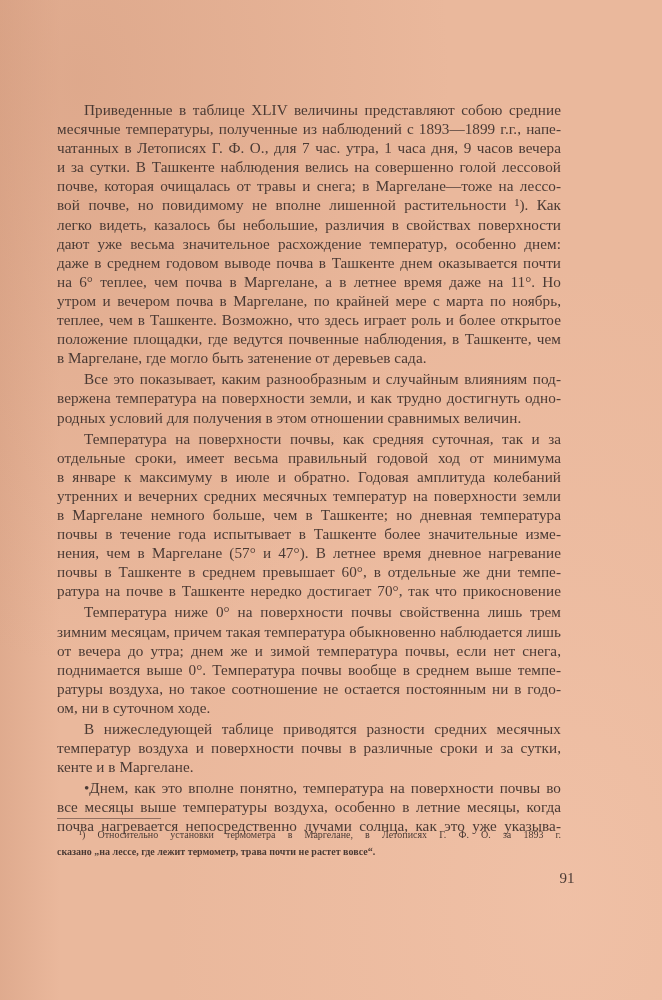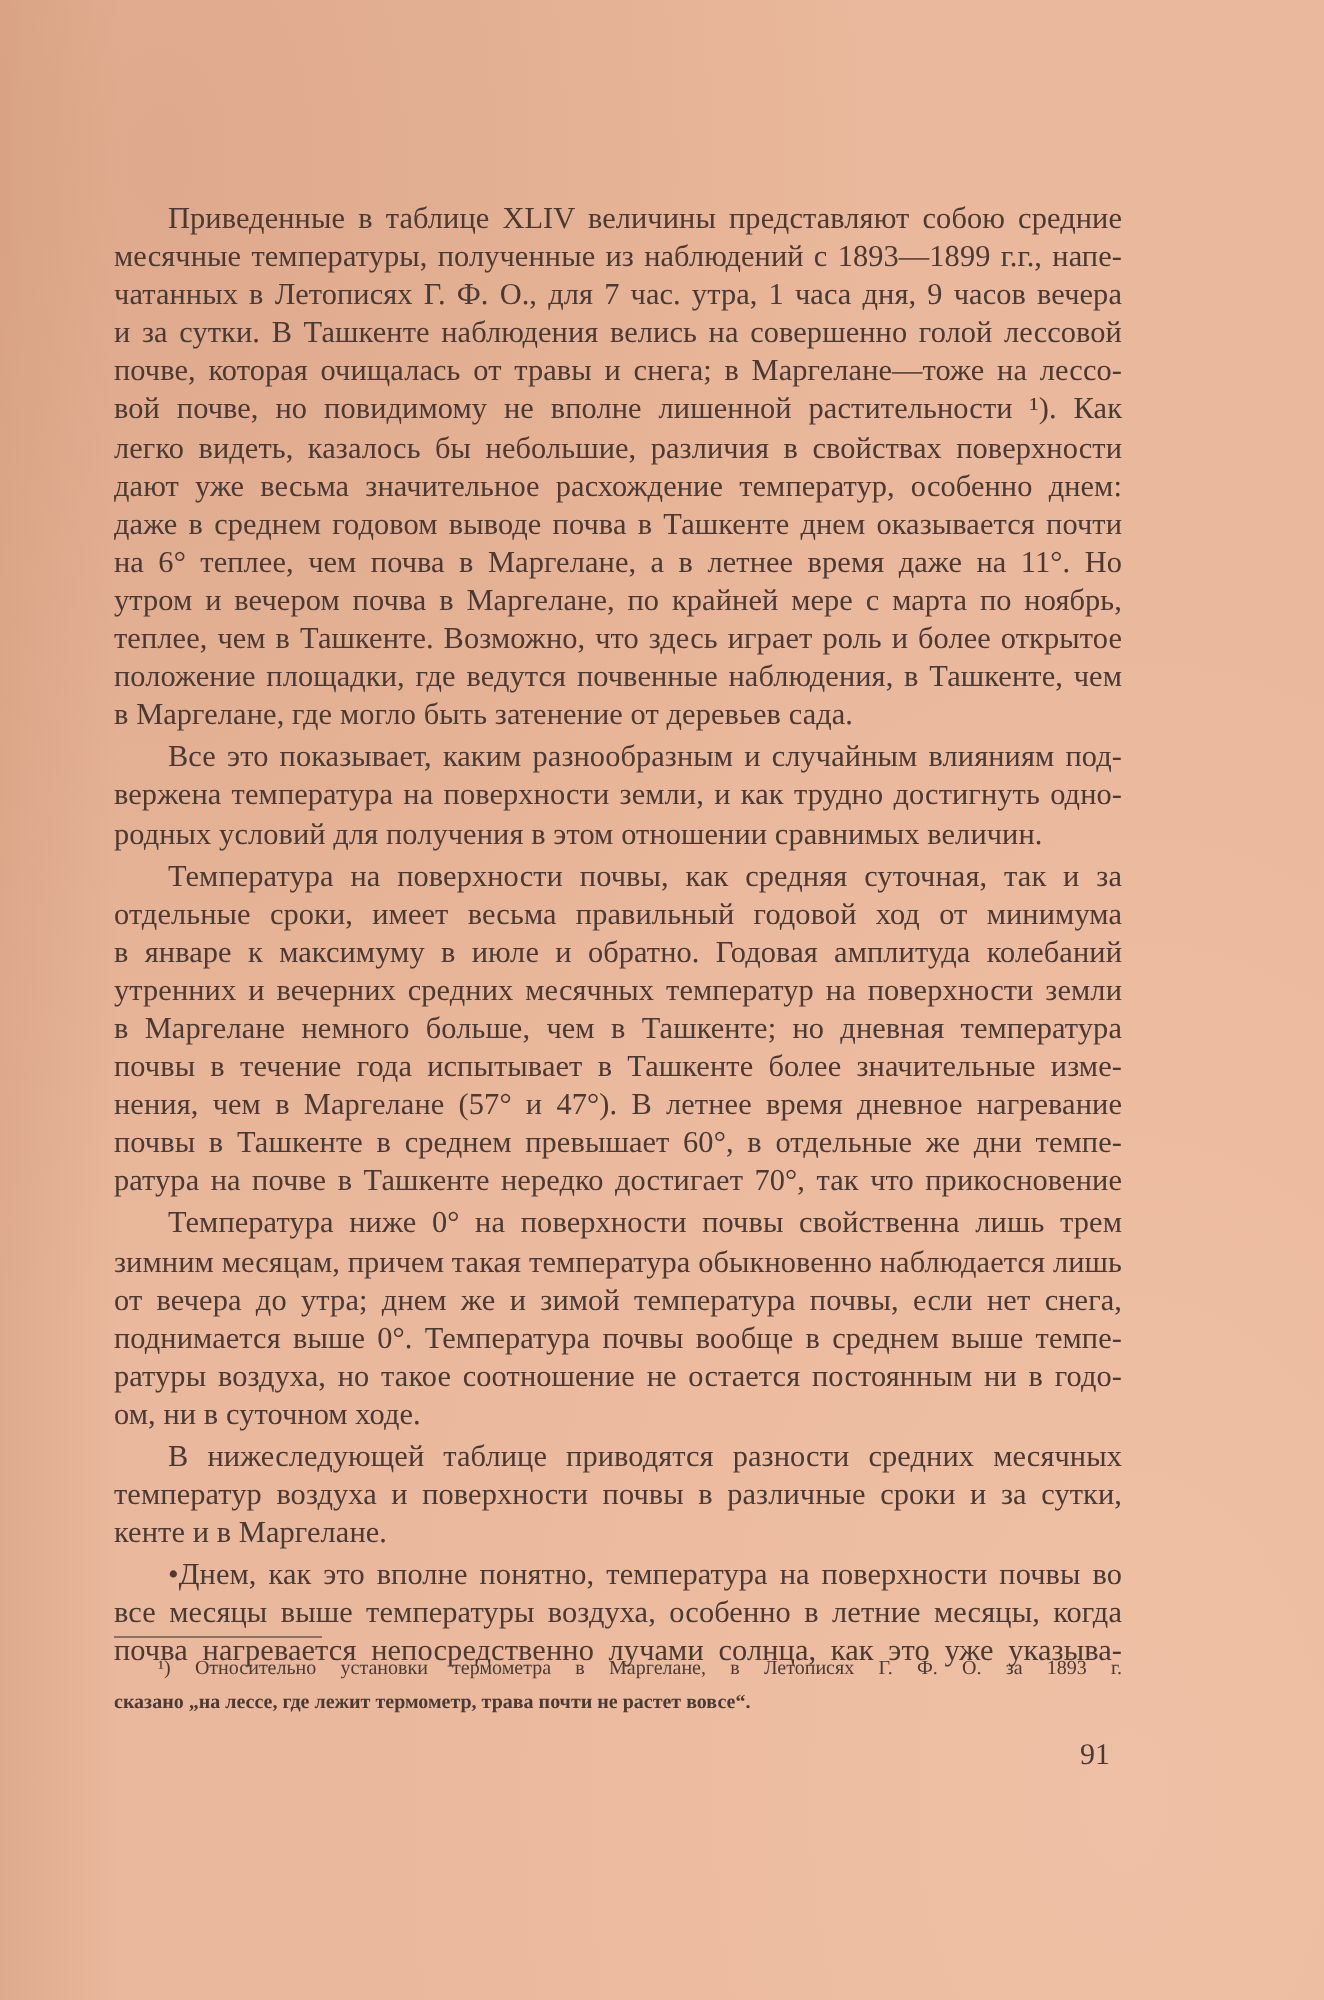--- a/index.html
+++ b/index.html
@@ -28,22 +28,22 @@
     background: #6a5048; opacity: .7;
   }
   .footnotes { position: absolute; left: 57px; top: 826px; width: 504px; }
   .fn-line {
     font-size: 10px; line-height: 17px; height: 17px; white-space: nowrap;
     text-align: justify; text-align-last: justify;
   }
   .fn-line.indent { padding-left: 22px; }
   .fn-line.last { text-align-last: left; font-weight: bold; }
   .page-number {
-    position: absolute; left: 540px; top: 870px; width: 30px;
-    font-size: 15px; text-align: left;
+    position: absolute; left: 552px; top: 870px; width: 30px;
+    font-size: 15px; text-align: center;
   }
 </style>
 </head>
 <body>
 
 <div class="page" id="body">
     <div>
       <div class="line indent">Приведенные  в таблице XLIV величины представляют собою средние</div>
       <div class="line">месячные температуры,  полученные из наблюдений с 1893—1899 г.г., напе-</div>
       <div class="line">чатанных в Летописях Г. Ф. О., для 7 час. утра, 1 часа дня, 9 часов вечера</div>

